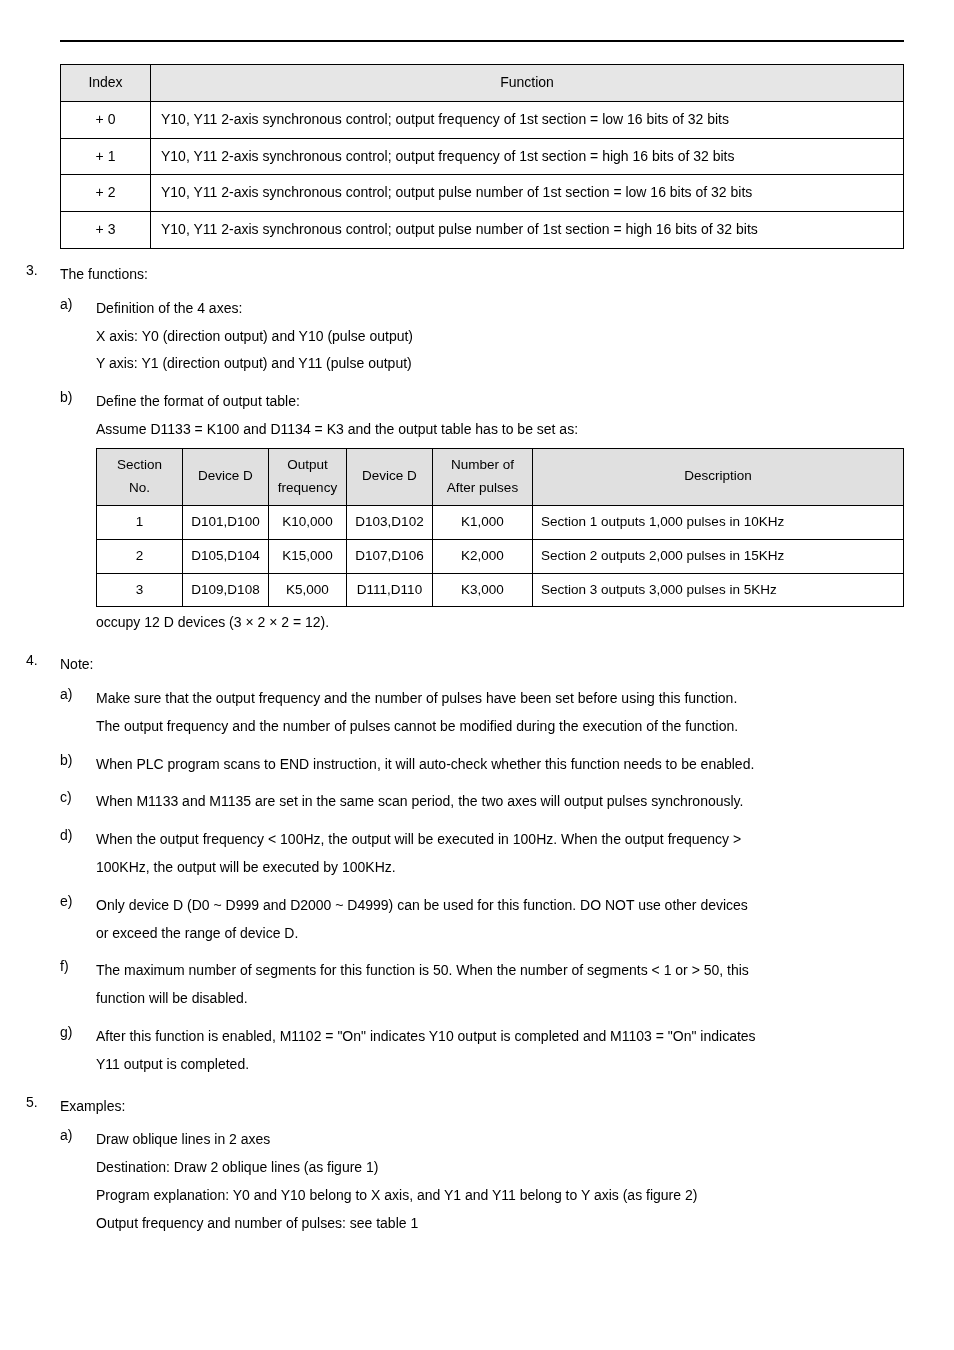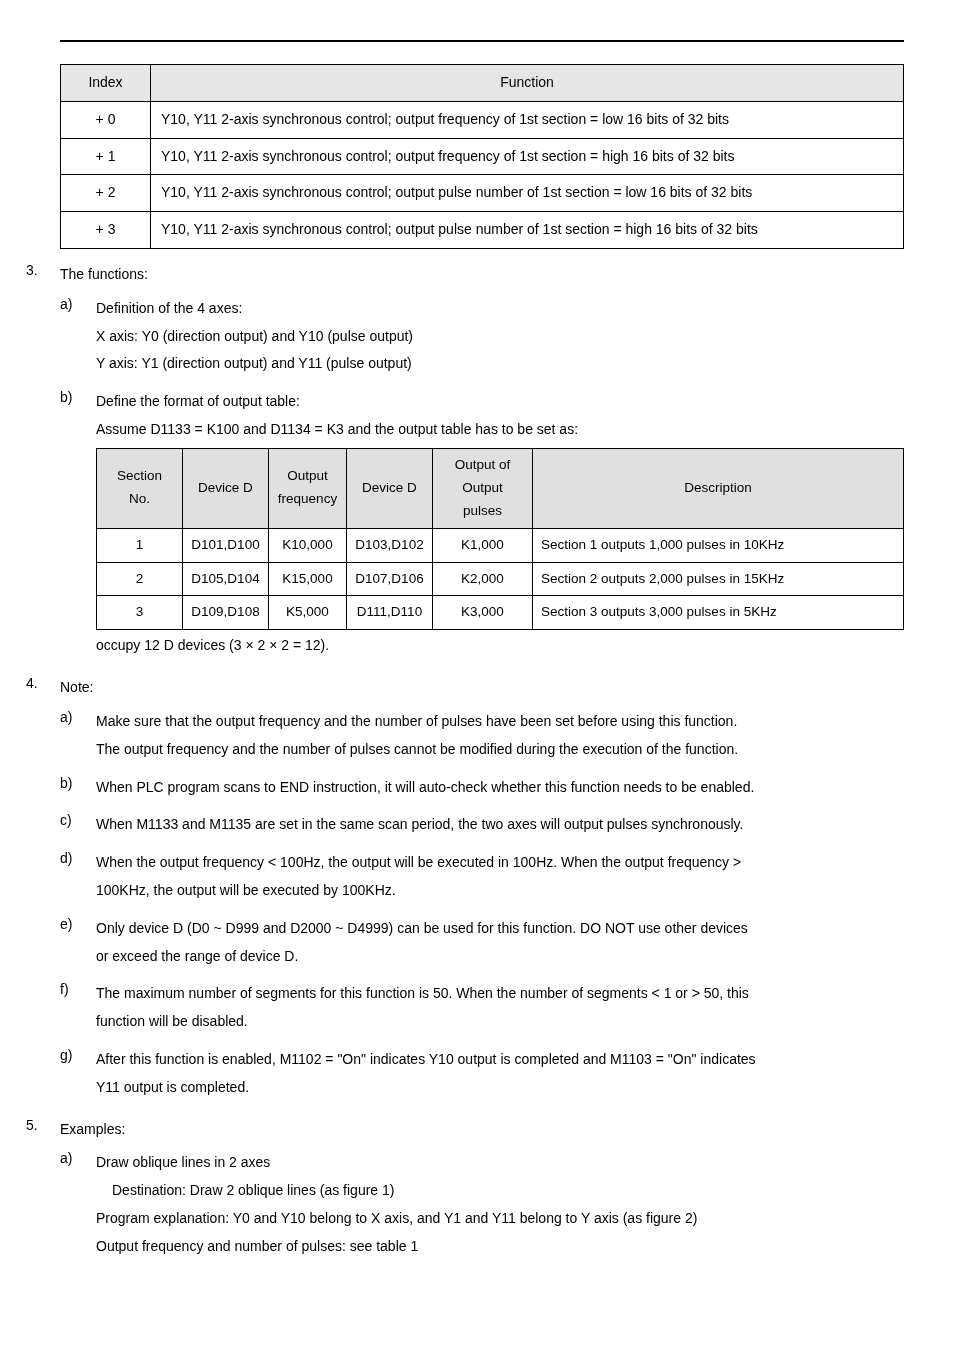--- a/index.html
+++ b/index.html
@@ -108,21 +108,21 @@
               <div class="body-text">Assume D1133 = K100 and D1134 = K3 and the output table has to be set as:</div>
 
               <div class="sec-wrap">
                 <table class="sec-table">
                   <tbody>
                       <tr>
                     <th style="width:86px;">Section No.</th>
                     <th style="width:86px;">Device D</th>
                     <th style="width:78px;">Output frequency</th>
                     <th style="width:86px;">Device D</th>
-                    <th style="width:100px;">Output of Output pulses</th>
+                    <th style="width:100px;">Number of After pulses</th>
                     <th>Description</th>
                   </tr>
                   <tr>
                     <td>1</td>
                     <td>D101,D100</td>
                     <td>K10,000</td>
                     <td>D103,D102</td>
                     <td>K1,000</td>
                     <td class="desc">Section 1 outputs 1,000 pulses in 10KHz</td>
                   </tr>
@@ -212,21 +212,21 @@
 
     <li>
       <span class="marker">5.</span>
       <div class="content">
         <div class="body-text">Examples:</div>
         <ul class="alpha-list">
           <li>
             <span class="marker">a)</span>
             <div class="content">
               <div class="body-text">Draw oblique lines in 2 axes</div>
-              <div class="body-text indent" style="margin-left:16px;">Destination: Draw 2 oblique lines (as figure 1)</div>
+              <div class="body-text indent" style="margin-left:0;">Destination: Draw 2 oblique lines (as figure 1)</div>
               <div class="body-text">Program explanation: Y0 and Y10 belong to X axis, and Y1 and Y11 belong to Y axis (as figure 2)</div>
               <div class="body-text">Output frequency and number of pulses: see table 1</div>
             </div>
           </li>
         </ul>
       </div>
     </li>
   </ul>
 
 </div>

